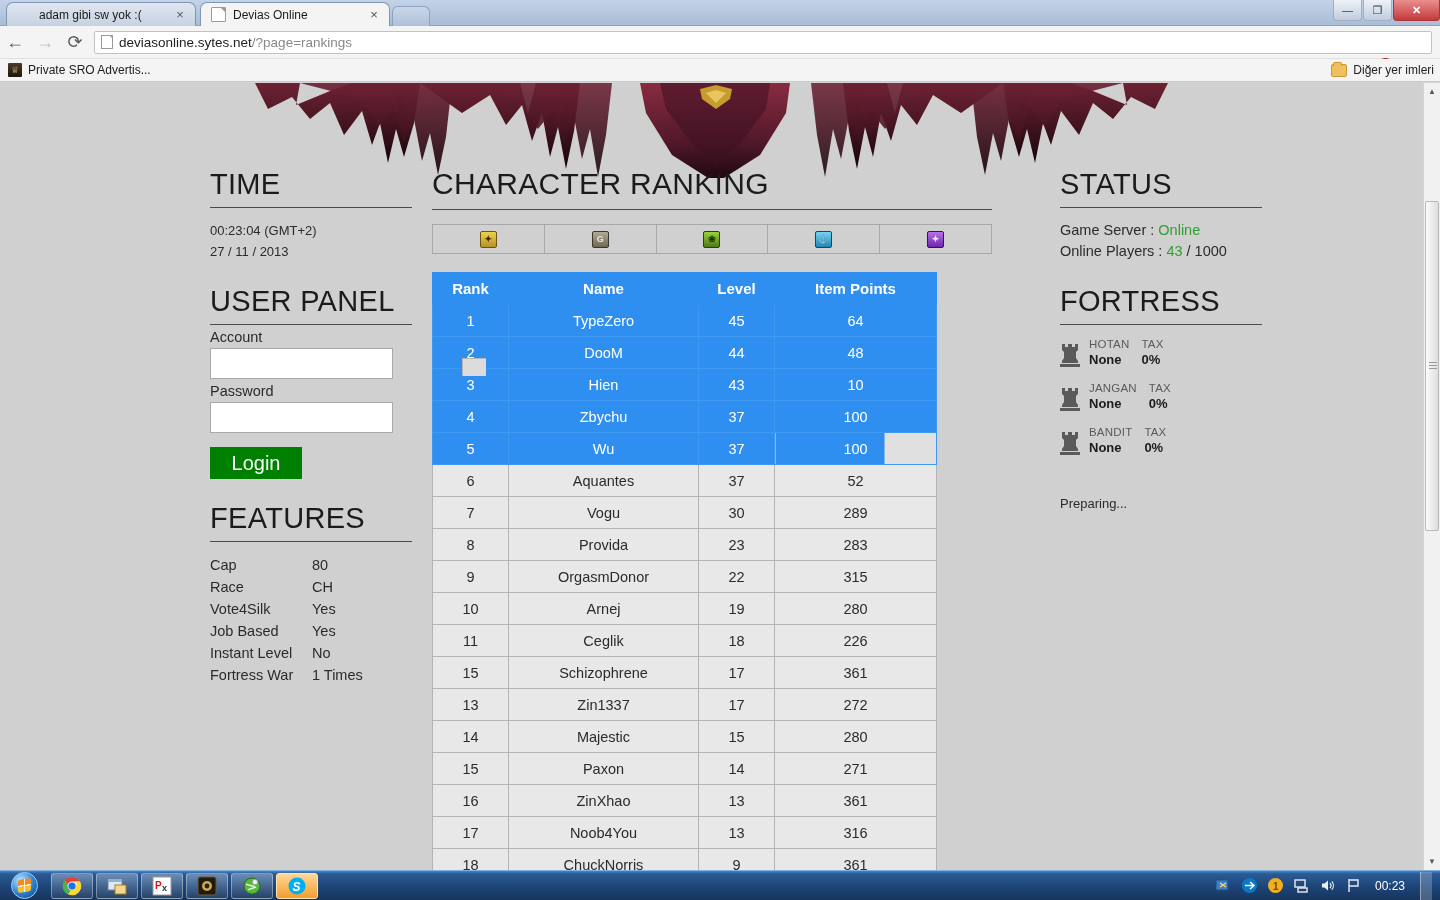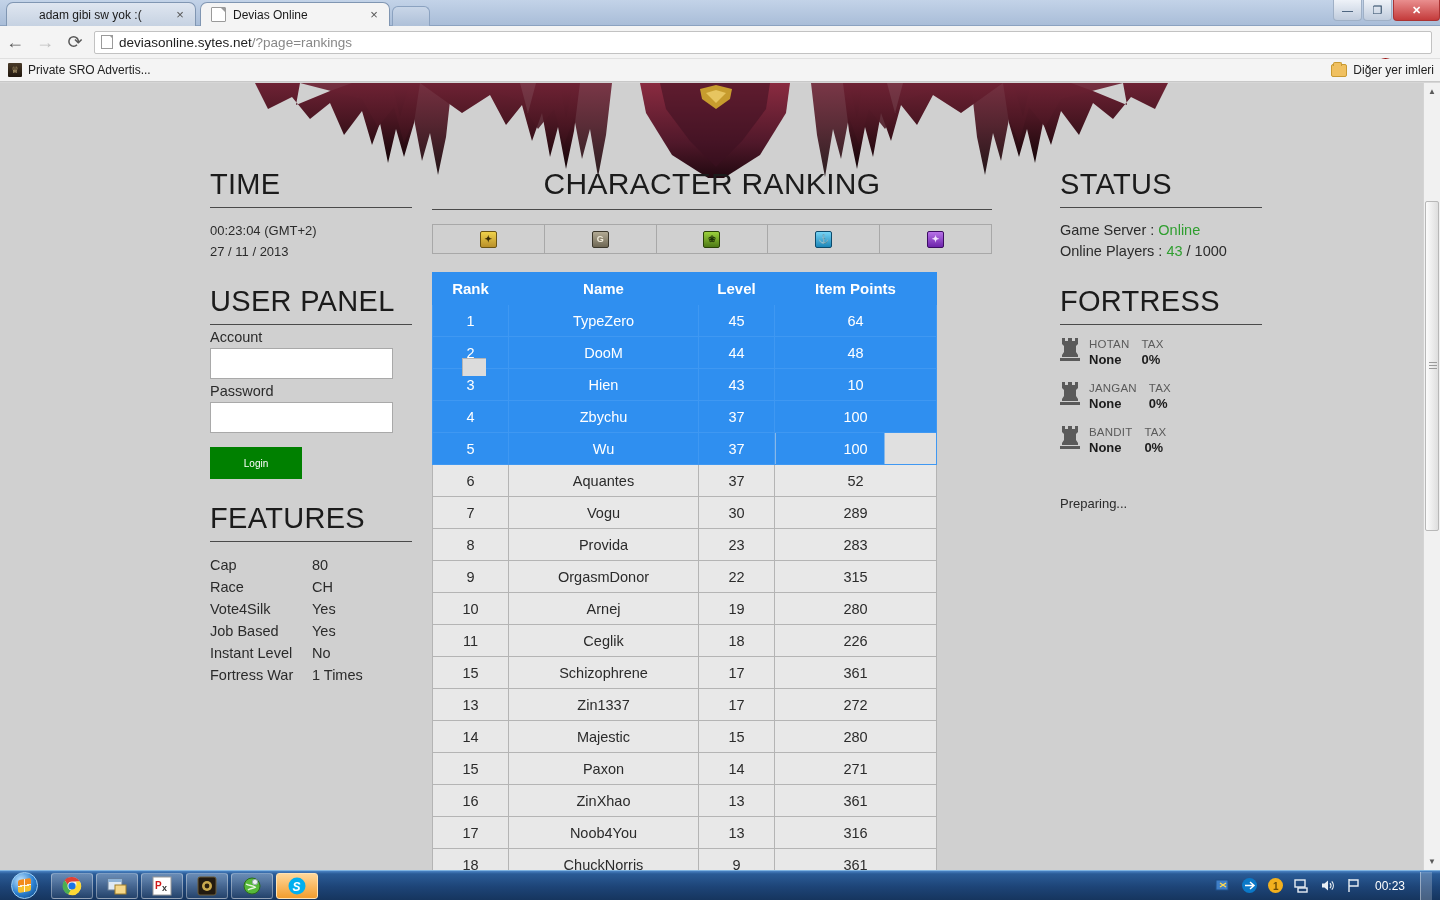--- a/index.html
+++ b/index.html
@@ -179,36 +179,36 @@
   .col-right { position: absolute; left: 1060px; top: 84px; width: 202px; }
 
   h2.sec {
     font-family: "Liberation Sans", sans-serif;
     font-size: 29px; font-weight: 400; color: #1b1b1b;
     letter-spacing: 0.3px; line-height: 34px;
     border-bottom: 1px solid #4a4a4a;
     padding-bottom: 6px;
   }
   h2.big {
-    font-size: 30px; text-align: center; border-bottom: 1px solid #4a4a4a;
+    font-size: 30px; border-bottom: 1px solid #4a4a4a;
     padding-bottom: 8px;
   }
   .body-text { font-size: 13px; color: #2b2b2b; line-height: 21px; }
   .spacer-12 { height: 12px; }
   .spacer-20 { height: 22px; }
 
   .field-label { font-size: 14.5px; color: #2b2b2b; margin: 4px 0 3px; }
   .field-input {
     width: 183px; height: 31px;
     background: #fff; border: 1px solid #a9a9a9;
   }
   .login-btn {
     margin-top: 14px; width: 92px; height: 32px;
     background: #008000; color: #fff; border: none;
-    font-family: "Liberation Sans", sans-serif; font-size: 10px;
+    font-family: "Liberation Sans", sans-serif; font-size: 20px;
     display: flex; align-items: center; justify-content: center;
   }
 
   table.features { font-size: 14.5px; color: #2b2b2b; border-collapse: collapse; }
   table.features td { padding: 1.5px 0; line-height: 19px; }
   table.features td.k { width: 102px; }
 
   
   #rank-tabs {
     display: flex; margin-top: 14px;
@@ -258,21 +258,21 @@
   .hdr-stub {
     position: absolute; left: 462px; top: 275px;
     width: 24px; height: 18px; background: #dcdcdc;
     border-left: 1px solid #b4b4b4; border-top: 1px solid #b4b4b4;
     z-index: 2;
   }
 
   
   .status-line { font-size: 14.5px; color: #2b2b2b; line-height: 21px; }
   .green { color: #2f9e2f; }
-  .fort-row { display: flex; align-items: flex-start; gap: 9px; margin-bottom: 14px; }
+  .fort-row { display: flex; align-items: flex-end; gap: 9px; margin-bottom: 14px; }
   .rook { width: 20px; height: 24px; flex: 0 0 20px; }
   .fort-texts { display: flex; gap: 12px; }
   .fort-block { line-height: 15px; }
   .fort-top { font-size: 11.5px; color: #5a5a5a; letter-spacing: 0.2px; }
   .fort-bot { font-size: 13px; color: #1b1b1b; font-weight: bold; }
 
   
   #taskbar {
     position: absolute; left: 0; bottom: 0; width: 1440px; height: 30px;
     background: linear-gradient(#4a83c4 0%, #2a5b96 10%, #1d4477 55%, #16355e 100%);

